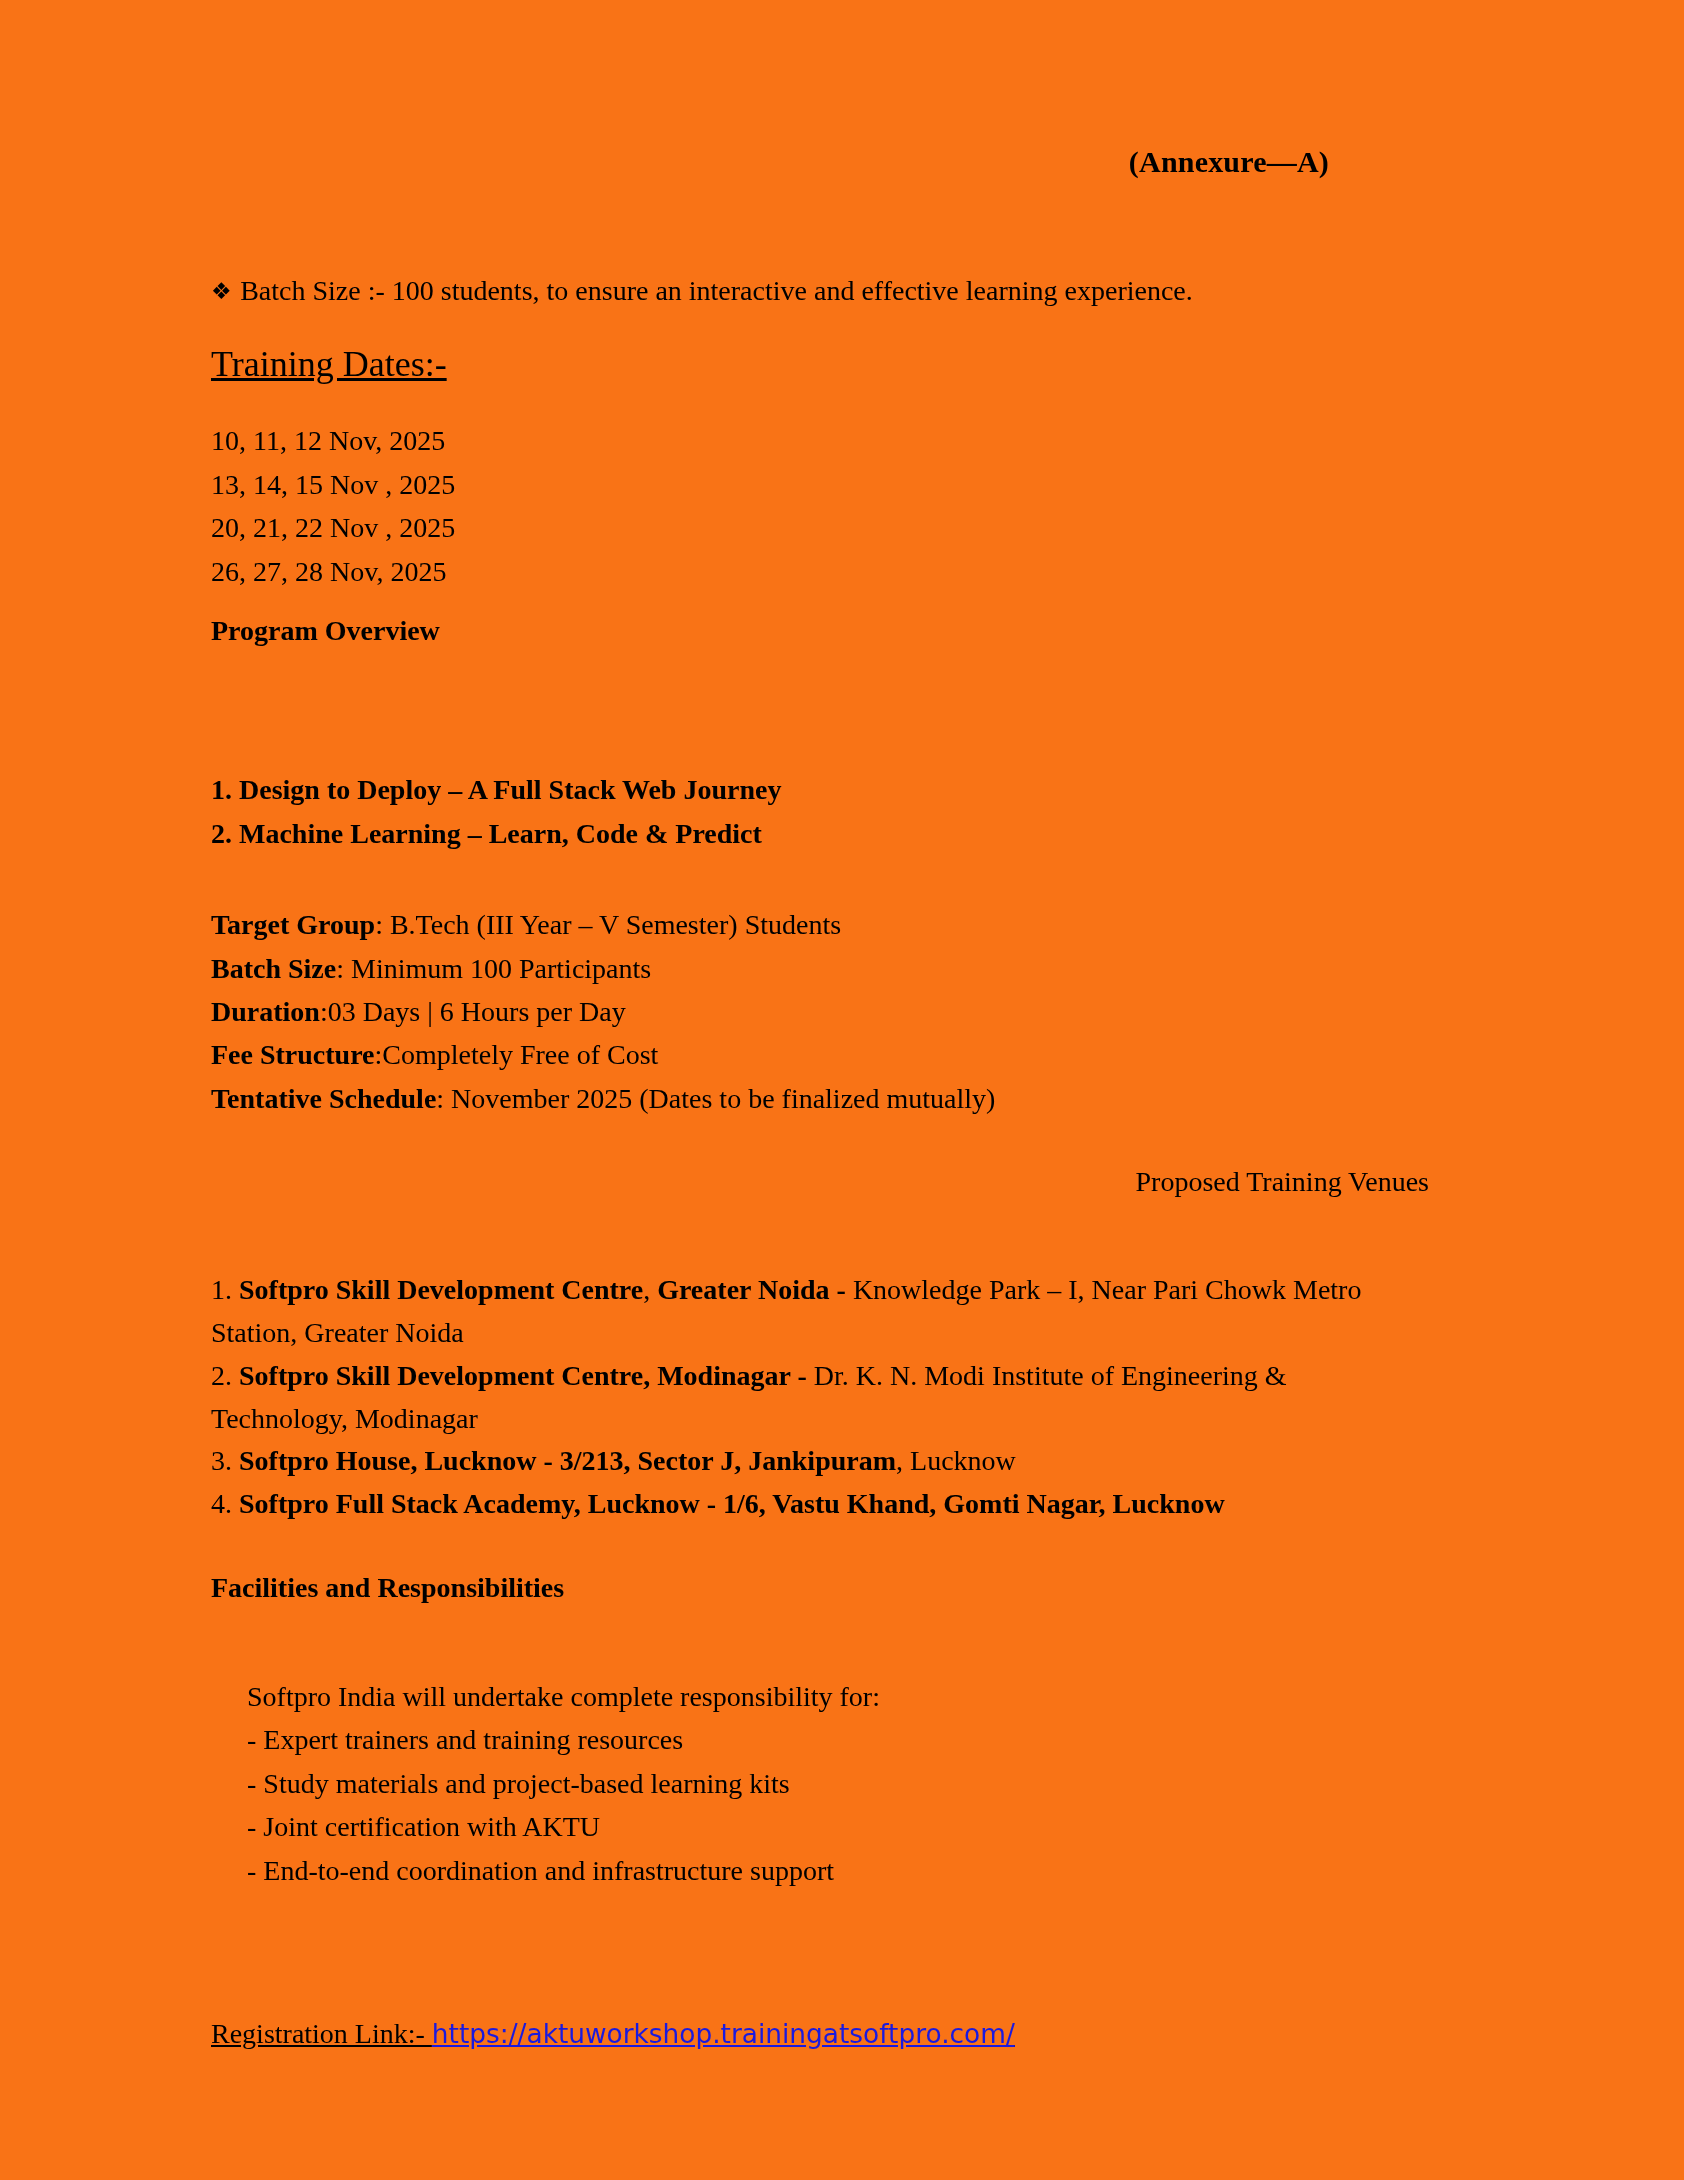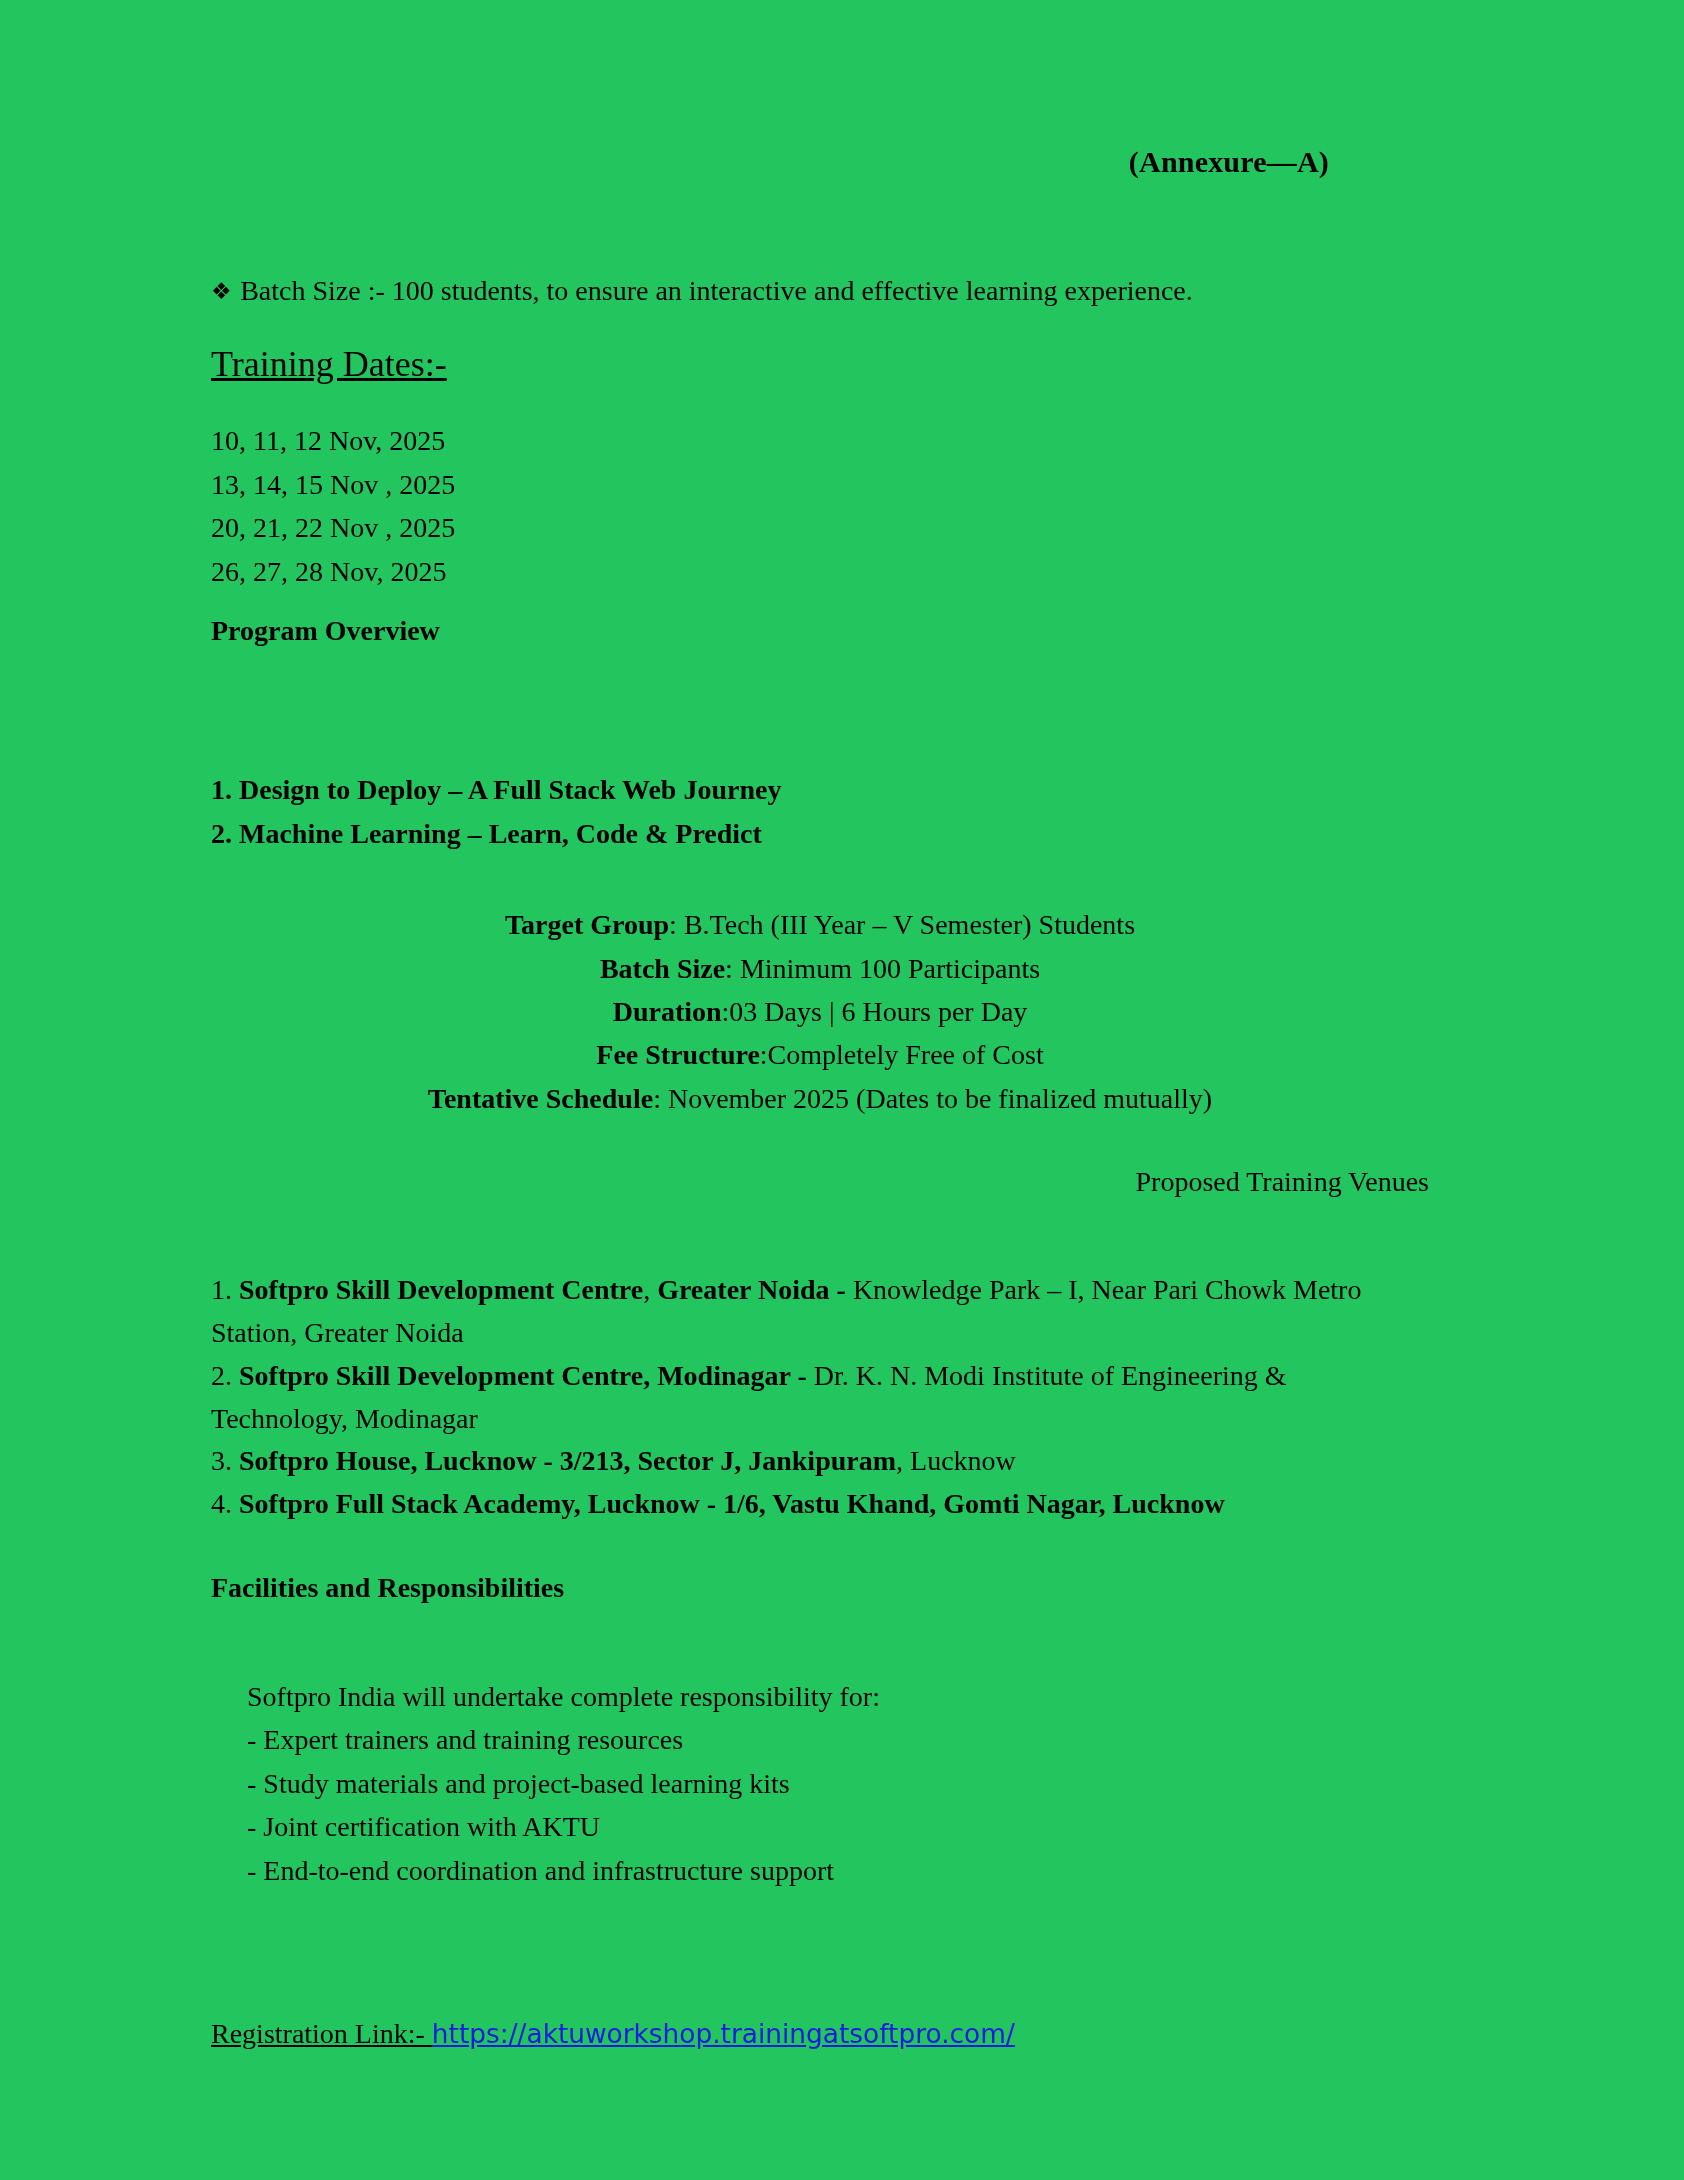--- a/index.html
+++ b/index.html
@@ -8,21 +8,21 @@
     background: #ffffff;
   }
   body {
     font-family: "Liberation Serif", "DejaVu Serif", serif;
     color: #000000;
   }
   .page {
     position: relative;
     width: 1685px;
     height: 2181px;
-    background: #22c55e;
+    background: #f97316;
     overflow: hidden;
     box-sizing: border-box;
   }
   
   .annexure {
     position: absolute;
     top: 145px;
     left: 0;
     width: 1329px;
     text-align: right;
@@ -73,21 +73,20 @@
     margin-bottom: 116px;
   }
   .program-title {
     font-weight: bold;
     line-height: 1.55;
   }
   .gap-md { height: 48px; }
   .gap-lg { height: 73px; }
   .detail-row {
     line-height: 1.55;
-    text-align: center;
   }
   .venues-heading {
     font-weight: normal;
     padding-left: 9.4px;
     text-align: right;
   }
   .venue-item {
     line-height: 1.53;
   }
   .facilities-heading {

